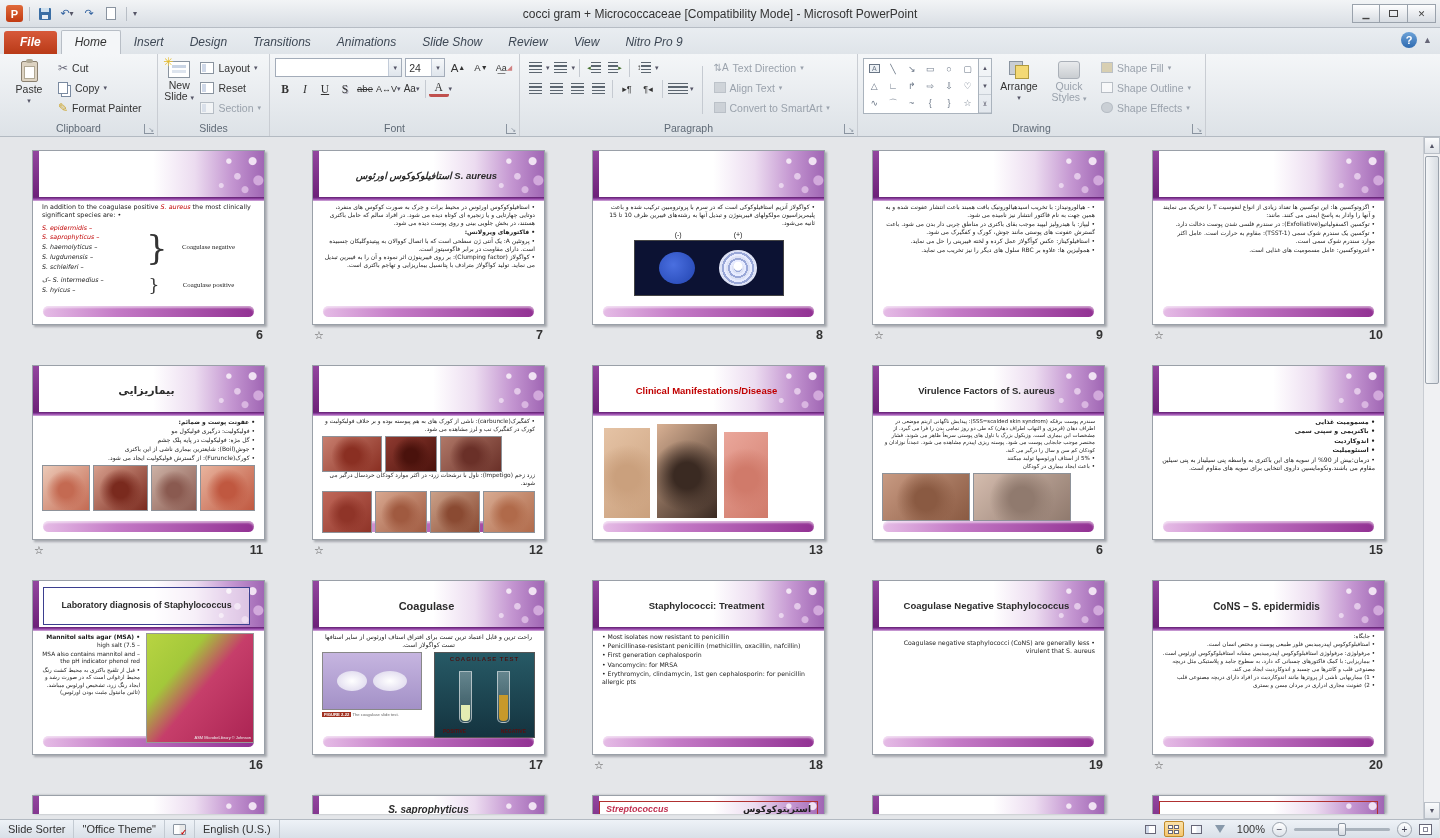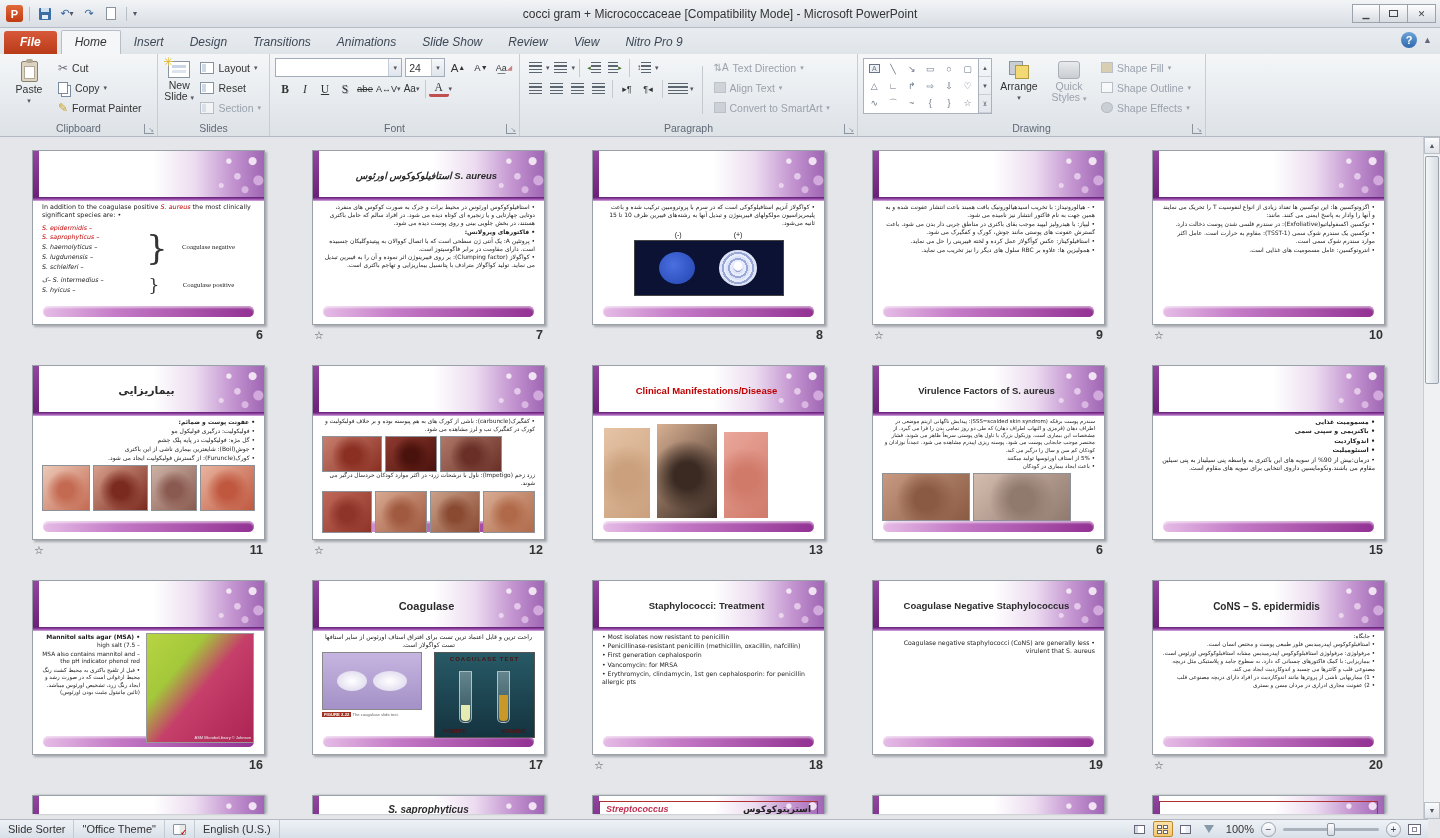--- a/index.html
+++ b/index.html
@@ -152,21 +152,21 @@
   .pred .dk { color:#222; font-size:9px; font-weight:bold; font-family:"DejaVu Sans",sans-serif; }
   .pttl { position:absolute; top:8px; left:0; right:0; text-align:center; font-size:10px; font-weight:bold; font-style:italic; color:#2b2b2b; }
 
   
   .vscroll { position:absolute; top:137px; right:0; width:17px; bottom:19px; background:#f0f1f3; border-left:1px solid #c9cdd3; }
   .sbtn { height:17px; display:flex; align-items:center; justify-content:center; font-size:7px; color:#556; background:linear-gradient(#fafbfc,#dfe3e8); border:1px solid #b9bfc7; }
   .sbtn.dn { position:absolute; bottom:0; left:0; right:0; }
   .sthumb { position:absolute; top:19px; left:1px; right:1px; height:228px; border:1px solid #9aa2ac; border-radius:2px; background:linear-gradient(90deg,#f4f6f8,#d8dde3); }
 
   
-  .statusbar { position:absolute; left:0; right:12px; bottom:0; height:19px; background:linear-gradient(#eef2f7,#d9e0e8); border-top:1px solid #b3bac2; display:flex; align-items:center; font-size:11px; color:#333; }
+  .statusbar { position:absolute; left:0; right:1px; bottom:0; height:19px; background:linear-gradient(#eef2f7,#d9e0e8); border-top:1px solid #b3bac2; display:flex; align-items:center; font-size:11px; color:#333; }
   .sseg { padding:0 8px; height:100%; display:flex; align-items:center; border-right:1px solid #c3cad2; gap:4px; }
   .spellico { width:13px; height:11px; background:linear-gradient(90deg,#fdfdfd 49%,#e8e8e8 51%); border:1px solid #8a94a0; border-radius:1px; position:relative; }
   .spellico::after { content:"✓"; position:absolute; right:-2px; bottom:-3px; color:#c00; font-size:8px; font-weight:bold; }
   .sright { margin-left:auto; display:flex; align-items:center; gap:3px; padding-right:4px; }
   .vbtn { width:20px; height:16px; display:flex; align-items:center; justify-content:center; border:1px solid transparent; }
   .vbtn.on { background:linear-gradient(#fbe2a9,#f5c66e); border-color:#c08a2a; border-radius:2px; }
   .vico1 { width:11px; height:9px; border:1px solid #667; background:linear-gradient(90deg,#cfd8e8 30%,#fff 30%); }
   .vico2 { width:11px; height:9px; display:grid; grid-template-columns:1fr 1fr; gap:1px; }
   .vico2 i { background:#fff; border:1px solid #667; }
   .vico3 { width:11px; height:9px; border:1px solid #667; background:linear-gradient(90deg,#fff 49%,#e8edf4 51%); }
@@ -696,20 +696,21 @@
             <span class="num">15</span>
           </div>
         </div>
         <div class="cell">
           <div class="slide">
             <div class="sl-band"></div>
             <div class="sl-bub"></div>
             <div class="sl-strip"></div>
             <div class="sl-rule"></div>
             <div class="sl-foot"></div>
+            <div class="sl-title boxed" style="font-size: 8.8px;">Laboratory diagnosis of Staphylococcus</div>
             <div class="sl-body">
               <div class="lab">
                 <div class="lab-l">
                   <div class="ln rtl w" style="font-size: 6px;">• Mannitol salts agar (MSA)</div>
                   <div class="ln rtl" style="font-size: 5.8px;">– high salt (7.5</div>
                   <div class="ln rtl" style="font-size: 5.8px;">– MSA also contains mannitol and the pH indicator phenol red</div>
                   <div class="ln rtl" style="font-size: 5.6px;">• قبل از تلقیح باکتری به محیط کشت رنگ محیط ارغوانی است که در صورت رشد و ایجاد رنگ زرد، تشخیص اورئوس میباشد. (تائین مانیتول مثبت بودن اورئوس)</div>
                 </div>
                 <div class="agar">
                   <div class="cap">ASM MicrobeLibrary © Johnson</div>

